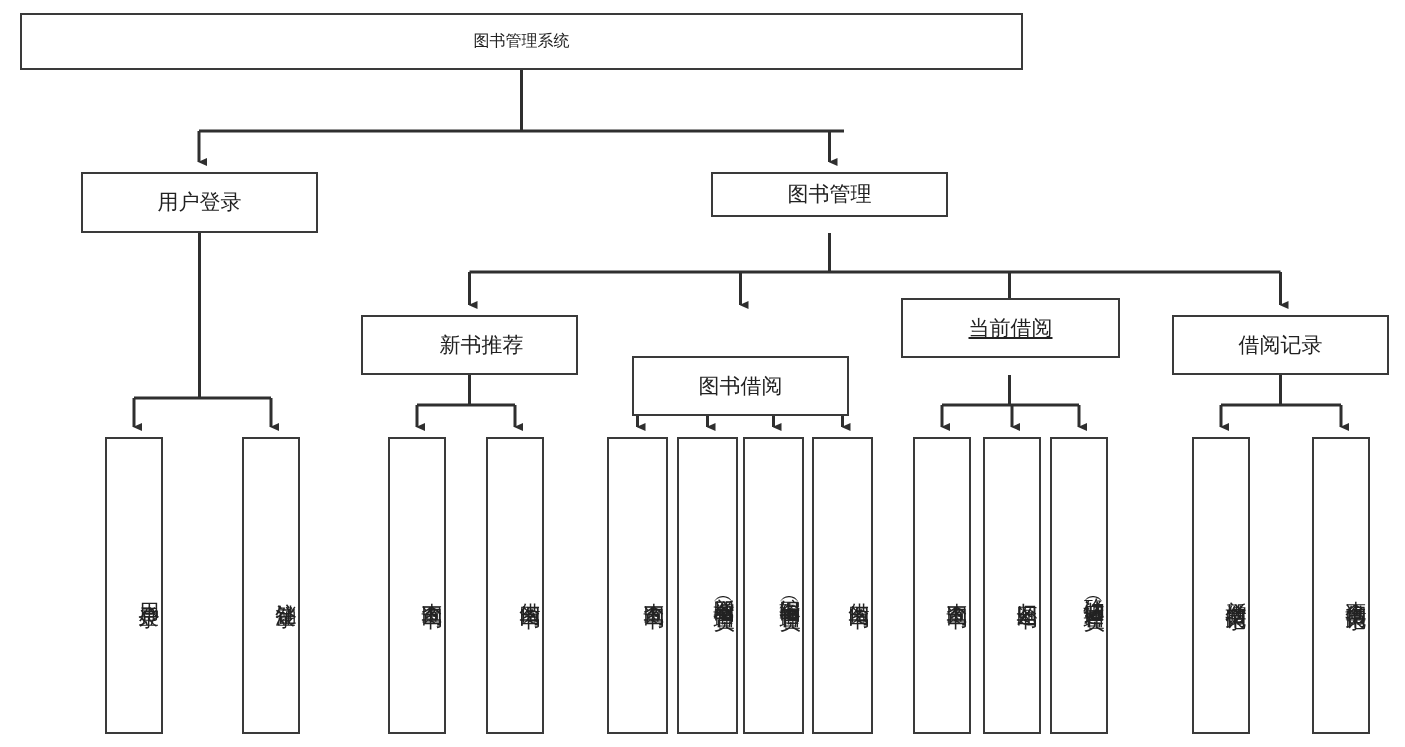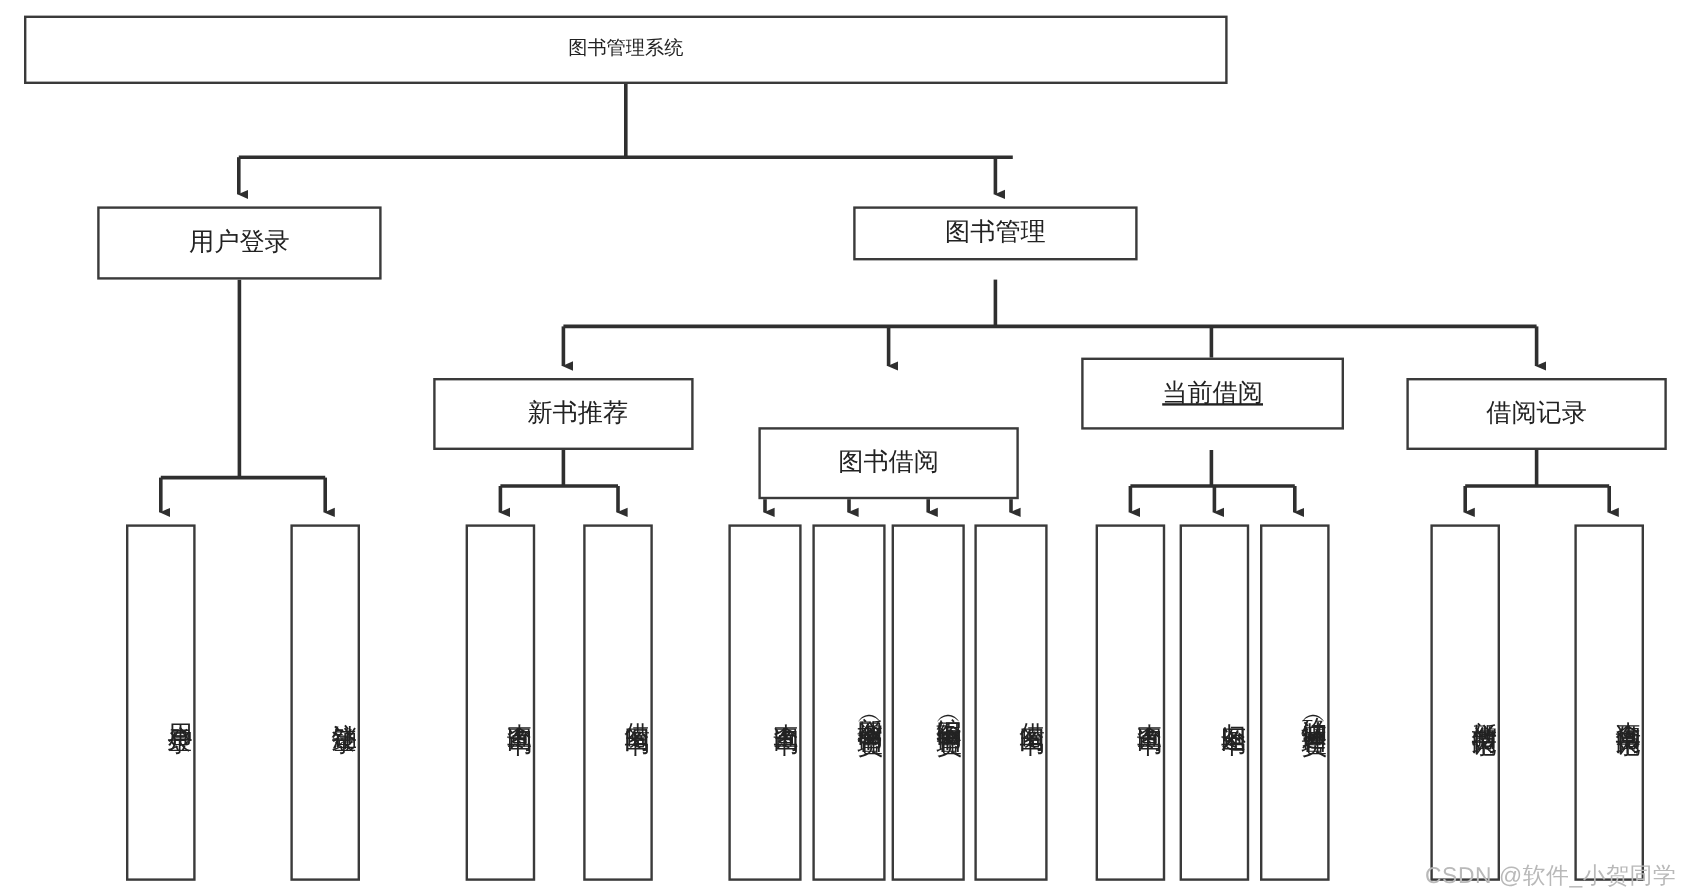--- a/index.html
+++ b/index.html
@@ -176,15 +176,14 @@
   <div class="node v" style="left:1050px;top:437px;width:58px;height:297px;">
     <span class="lbl">确认归还（管理员）</span>
   </div>
   <div class="node v" style="left:1192px;top:437px;width:58px;height:297px;">
     <span class="lbl">新增借阅记录</span>
   </div>
   <div class="node v" style="left:1312px;top:437px;width:58px;height:297px;">
     <span class="lbl">查询借阅记录</span>
   </div>
 
-  <div class="watermark">CSDN @软件_小贺同学</div>
 
 </div>
 
 </body></html>

